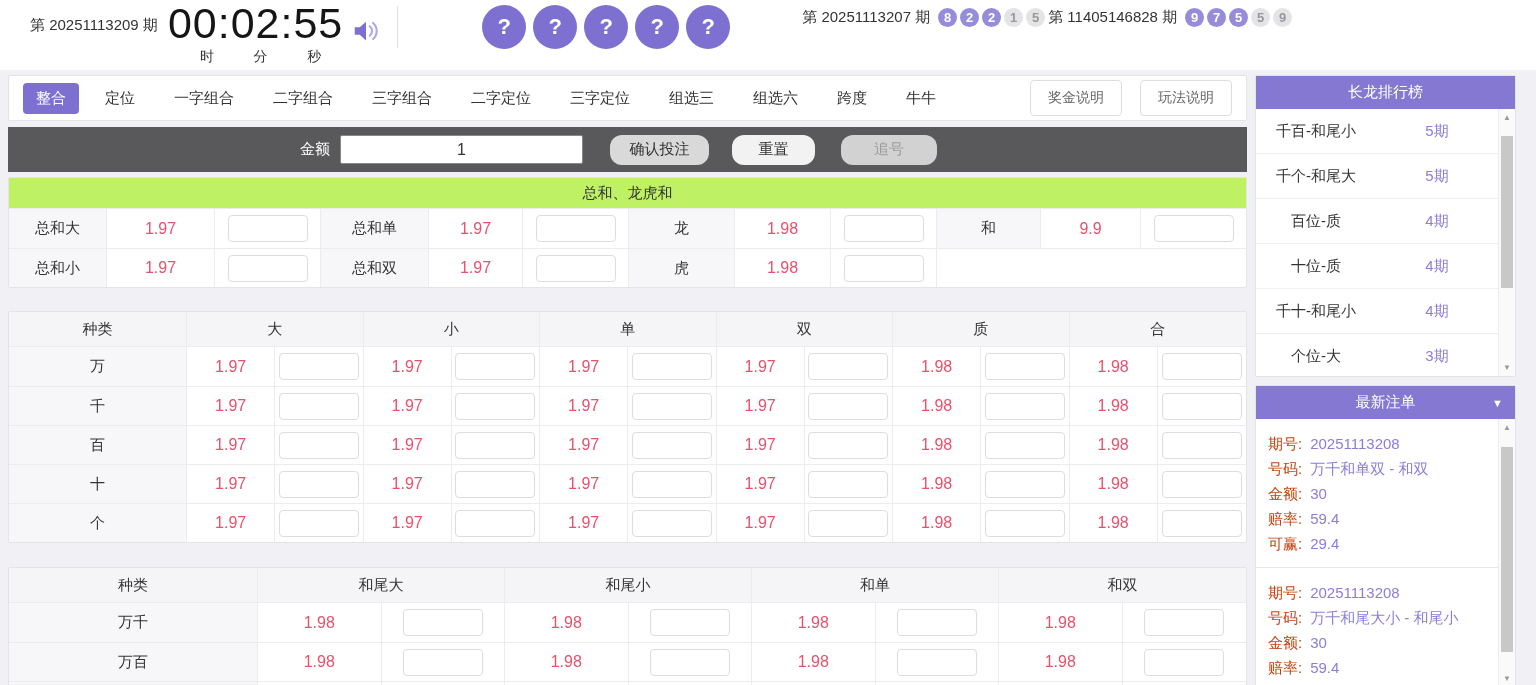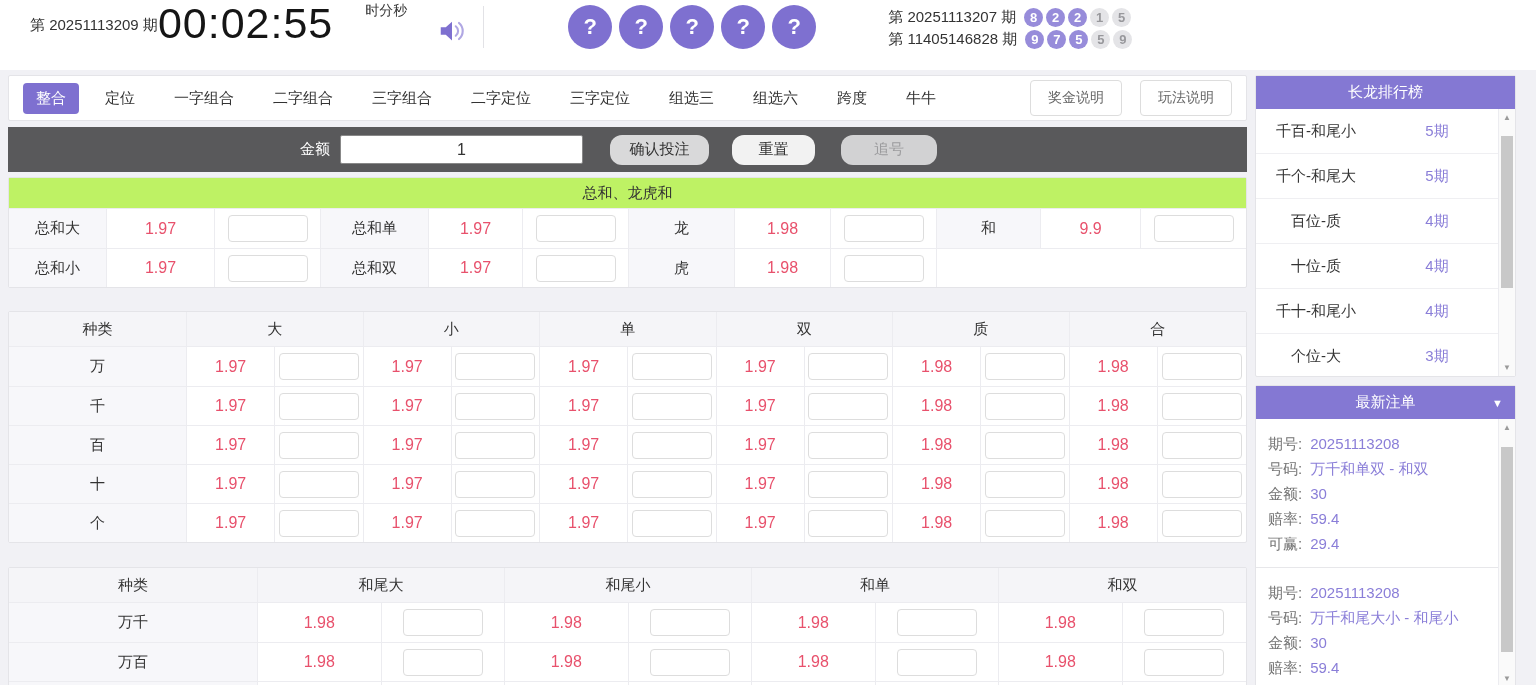--- a/index.html
+++ b/index.html
@@ -2,29 +2,29 @@
 <html><head>
 <meta charset="utf-8">
 <style>
   * { margin:0; padding:0; box-sizing:border-box; }
   html,body { width:1536px; height:685px; overflow:hidden; background:#f1f1f5;
     font-family:"Liberation Sans","DejaVu Sans",sans-serif; color:#333; }
 
   
   .topbar { height:70px; background:#fff; display:flex; align-items:flex-start; }
   .issue-now { margin:16px 0 0 30px; font-size:15px; color:#333; white-space:nowrap; }
-  .timer-wrap { display:flex; flex-direction:row;text-align:center; }
+  .timer-wrap { margin-left:10px; display:flex; flex-direction:column;text-align:center; }
   .timer-digits { font-size:43px; color:#151515; letter-spacing:1px; line-height:46px; font-weight:400; }
   .timer-units { display:flex; justify-content:space-between; padding:0 22px 0 32px; font-size:14px; color:#333; margin-top:2px; }
   .speaker { margin:16px 0 0 6px; }
   .vdiv { width:1px; height:42px; background:#e2e2e6; margin:6px 0 0 14px; }
   .qballs { display:flex; gap:7px; margin:5px 0 0 84px; }
   .qball { width:44px; height:44px; border-radius:50%; background:#7e70d0; color:#fff;
     font-size:22px; font-weight:bold; display:flex; align-items:center; justify-content:center; }
-  .results { margin:8px 0 0 72px; display:flex; flex-direction:column; gap:3px; }
+  .results { margin:8px 0 0 72px; display:flex; flex-direction:row; gap:3px; }
   .result-row { display:flex; align-items:center; font-size:15px; color:#333; white-space:nowrap; }
   .balls { display:flex; gap:3px; margin-left:8px; }
   .ball { width:19px; height:19px; border-radius:50%; font-size:13px; font-weight:bold;
     display:flex; align-items:center; justify-content:center; }
   .ball.hot { background:#978cda; color:#fff; }
   .ball.cold { background:#e4e4e7; color:#98989c; }
 
   
   .main { display:flex; }
   .left-col { width:1239px; margin-left:8px; }
@@ -92,21 +92,21 @@
     border-bottom:1px solid #efeff2; text-align:center; }
   .dragon-row .dlabel { font-size:15px; color:#333; }
   .dragon-row .dcount { font-size:15px; color:#8a7ed8; }
 
   .orders-panel { margin-top:8px; }
   .orders-body { position:relative; height:268px; overflow:hidden; }
   .orders-list { margin-right:17px; }
   .order-entry { padding:12px 0 11px 12px; }
   .order-entry + .order-entry { border-top:1px solid #e7e7ea; }
   .order-line { display:flex; font-size:15px; line-height:25px; white-space:nowrap; }
-  .order-line .olabel { color:#737373; }
+  .order-line .olabel { color:#c2410c; }
   .order-line .ovalue { color:#8a7ed8; margin-left:8px; }
 
   
   .sbar { position:absolute; top:0; right:0; bottom:0; width:17px; background:#fafafa;
     border-left:1px solid #ececf0; }
   .sb-arrow { height:17px; display:flex; align-items:center; justify-content:center;
     font-size:8px; color:#9a9a9a; cursor:pointer; }
   .sb-arrow.down { position:absolute; bottom:0; left:0; right:0; }
   .sb-thumb { position:absolute; left:2px; width:12px; background:#c8c8c8; }
   .dragon-body .sb-thumb { top:27px; height:152px; }

